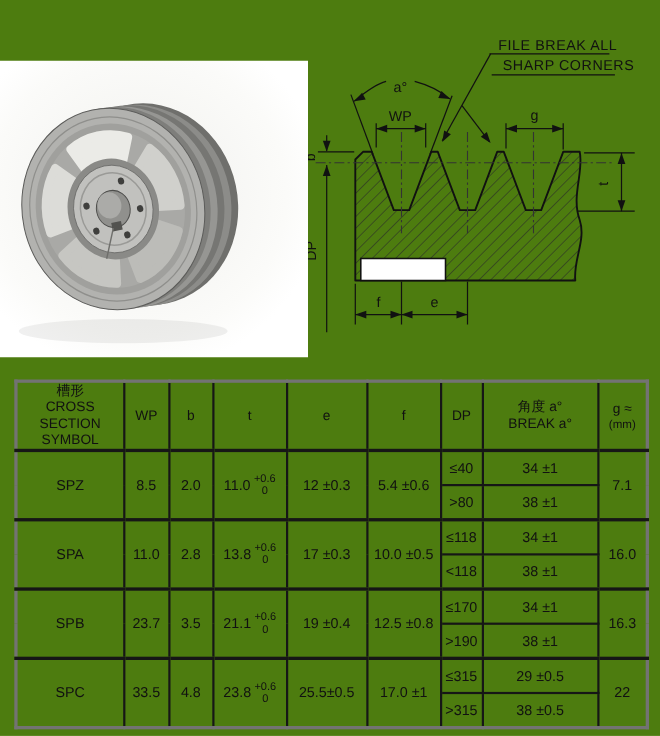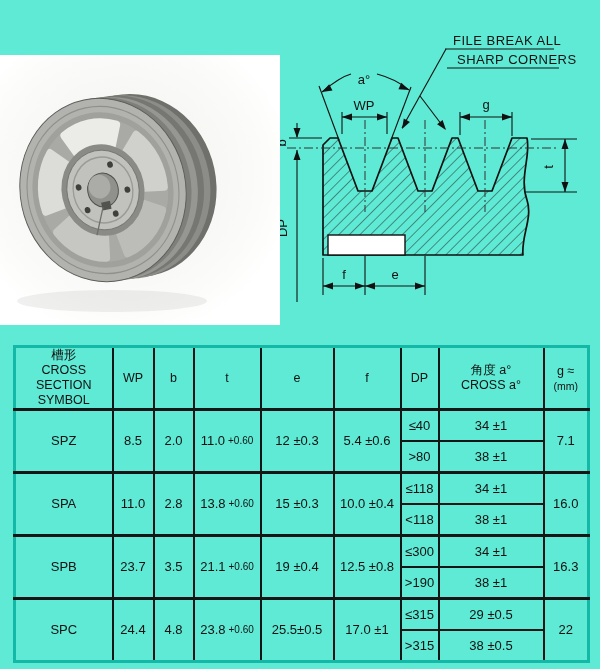--- a/index.html
+++ b/index.html
@@ -1,31 +1,31 @@
 <!DOCTYPE html>
 <html><head>
 <meta charset="utf-8">
 <style>
   html,body{margin:0;padding:0;}
   body{width:600px;height:669px;background:#ffffff;font-family:"Liberation Sans",sans-serif;color:#111;}
-  #stage{position:relative;width:600px;height:669px;background:#5eead4;overflow:hidden;}
+  #stage{position:relative;width:600px;height:669px;background:#4d7c0f;overflow:hidden;}
   #photo-svg{position:absolute;left:0px;top:55px;}
   #diagram-svg{position:absolute;left:280px;top:0px;}
   
   #spec-table{position:absolute;left:13px;top:345px;border-collapse:collapse;table-layout:fixed;width:575px;}
   #spec-table td{border:2px solid #161616;text-align:center;vertical-align:middle;font-size:13px;padding:0;line-height:1.2;}
-  #spec-table{border:3px solid #14b8a6;}
+  #spec-table{border:3px solid #737373;}
   #spec-table tr.rowsep td{border-top-width:3px;}
   #spec-table td.hdr{font-size:12.5px;}
   .preline{white-space:pre-line;}
   tr.hrow td{height:60px;}
   tr.sub td{height:29px;}
   .gunit{font-size:10.5px;display:block;margin-top:1px;}
   .tolwrap{display:inline-flex;align-items:center;gap:3px;}
-  .tstack{display:inline-flex;flex-direction:row;font-size:10px;line-height:1.15;text-align:center;}
+  .tstack{display:inline-flex;flex-direction:column;font-size:10px;line-height:1.15;text-align:center;}
   .symcell{font-size:13px;}
 </style>
 </head>
 <body>
 
 <div id="stage">
 
   <svg id="photo-svg" width="280" height="270" viewBox="0 0 280 270">
     <defs>
       <radialGradient id="pg" cx="45%" cy="45%" r="60%">
@@ -174,21 +174,21 @@
 CROSS
 SECTION
 SYMBOL</td>
         <td class="hdr">WP</td>
         <td class="hdr">b</td>
         <td class="hdr">t</td>
         <td class="hdr">e</td>
         <td class="hdr">f</td>
         <td class="hdr">DP</td>
         <td class="hdr preline">角度 a°
-CROSS a°</td>
+BREAK a°</td>
         <td class="hdr"><span>g ≈</span><span class="gunit">(mm)</span></td>
       </tr>
 
       <tr class="sub rowsep">
         <td rowspan="2" class="symcell">SPZ</td>
         <td rowspan="2">8.5</td>
         <td rowspan="2">2.0</td>
         <td rowspan="2"><span class="tolwrap">
               <span>11.0</span>
               <span class="tstack">
@@ -211,22 +211,22 @@
         <td rowspan="2" class="symcell">SPA</td>
         <td rowspan="2">11.0</td>
         <td rowspan="2">2.8</td>
         <td rowspan="2"><span class="tolwrap">
               <span>13.8</span>
               <span class="tstack">
                 <span>+0.6</span>
                 <span>0</span>
               </span>
             </span></td>
-        <td rowspan="2">15 ±0.3</td>
-        <td rowspan="2">10.0 ±0.4</td>
+        <td rowspan="2">17 ±0.3</td>
+        <td rowspan="2">10.0 ±0.5</td>
         <td>≤118</td>
         <td>34 ±1</td>
         <td rowspan="2">16.0</td>
       </tr>
       <tr class="sub">
         <td>&lt;118</td>
         <td>38 ±1</td>
       </tr>
 
       <tr class="sub rowsep">
@@ -235,32 +235,32 @@
         <td rowspan="2">3.5</td>
         <td rowspan="2"><span class="tolwrap">
               <span>21.1</span>
               <span class="tstack">
                 <span>+0.6</span>
                 <span>0</span>
               </span>
             </span></td>
         <td rowspan="2">19 ±0.4</td>
         <td rowspan="2">12.5 ±0.8</td>
-        <td>≤300</td>
+        <td>≤170</td>
         <td>34 ±1</td>
         <td rowspan="2">16.3</td>
       </tr>
       <tr class="sub">
         <td>&gt;190</td>
         <td>38 ±1</td>
       </tr>
 
       <tr class="sub rowsep">
         <td rowspan="2" class="symcell">SPC</td>
-        <td rowspan="2">24.4</td>
+        <td rowspan="2">33.5</td>
         <td rowspan="2">4.8</td>
         <td rowspan="2"><span class="tolwrap">
               <span>23.8</span>
               <span class="tstack">
                 <span>+0.6</span>
                 <span>0</span>
               </span>
             </span></td>
         <td rowspan="2">25.5±0.5</td>
         <td rowspan="2">17.0 ±1</td>

